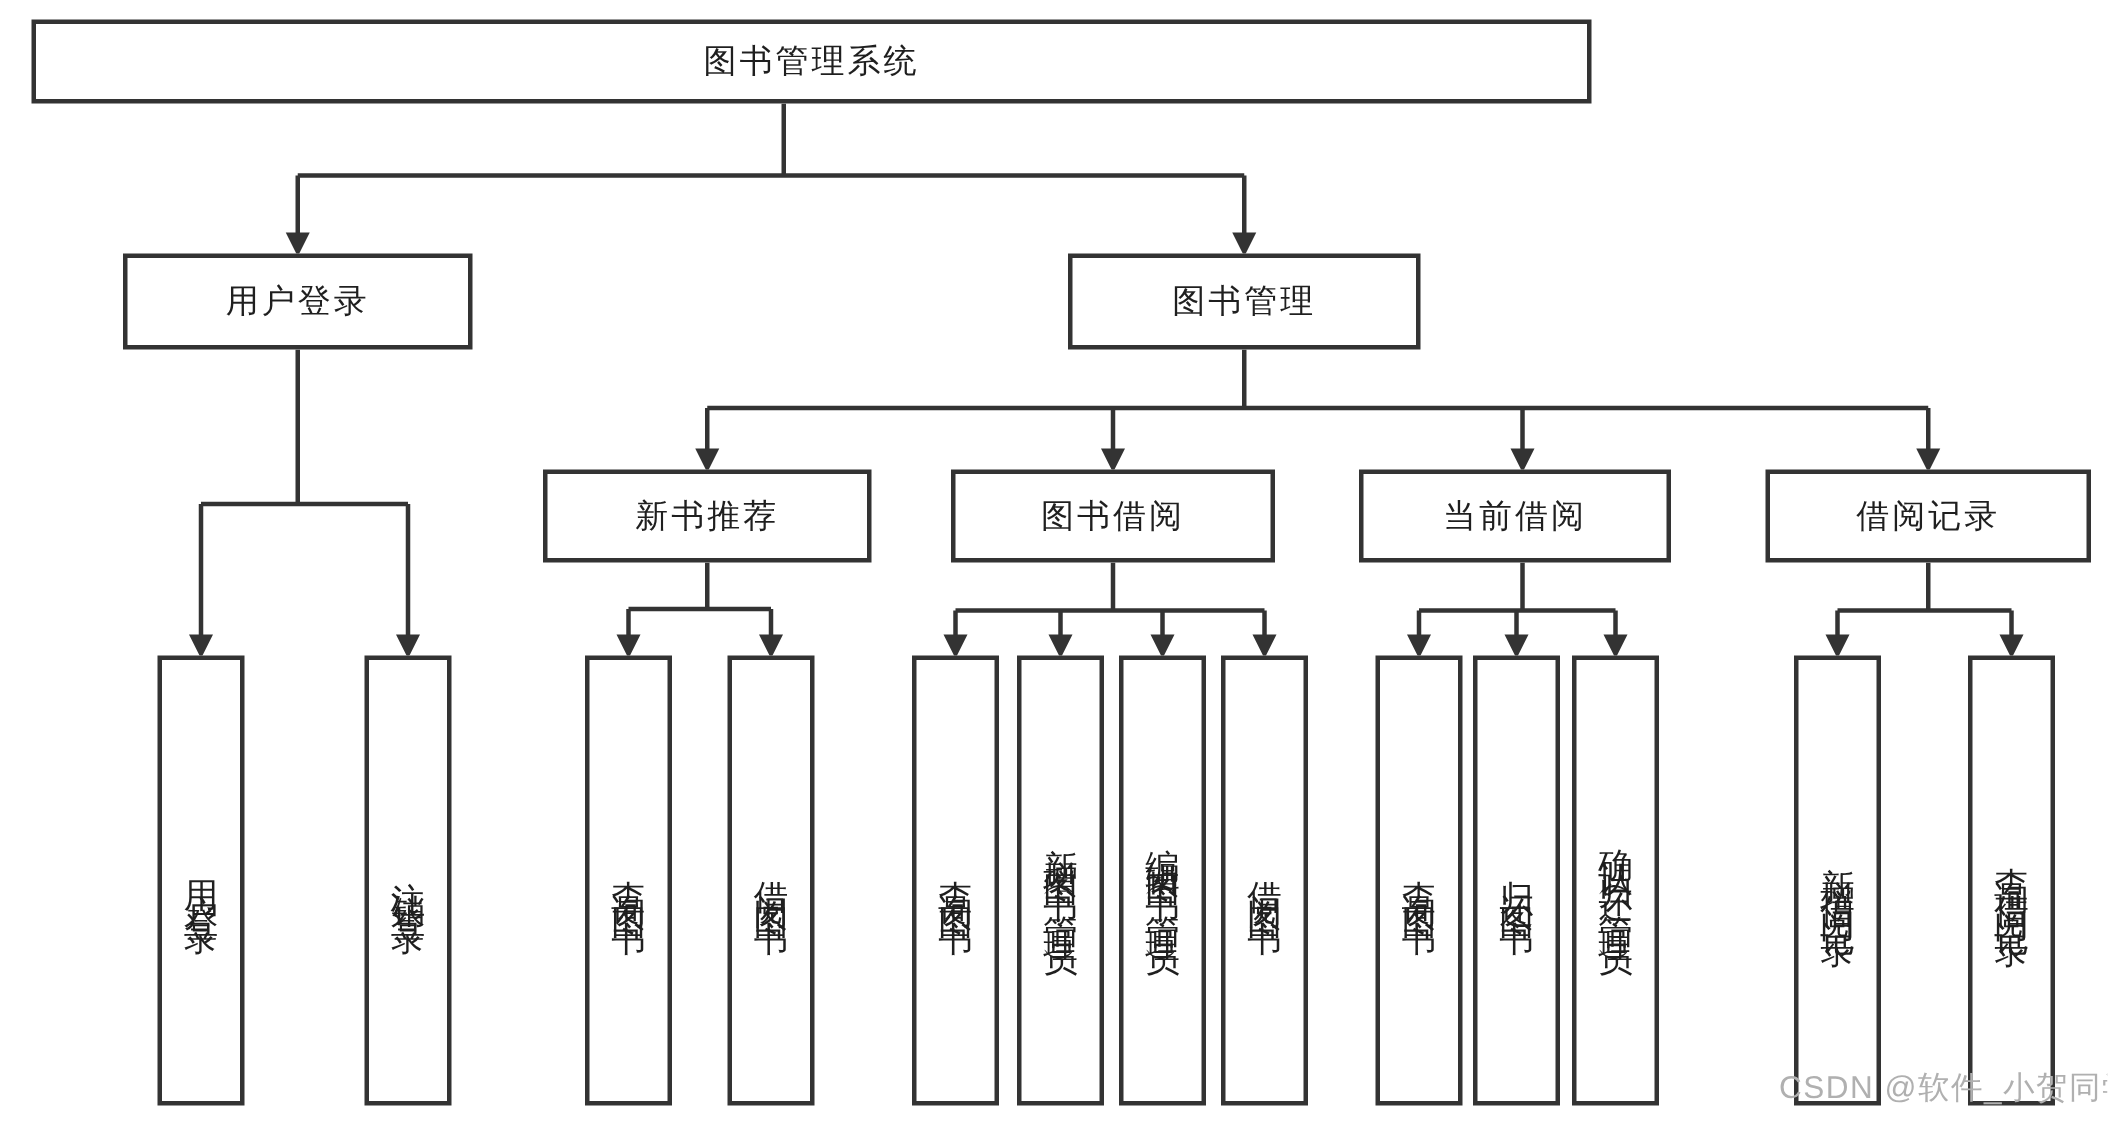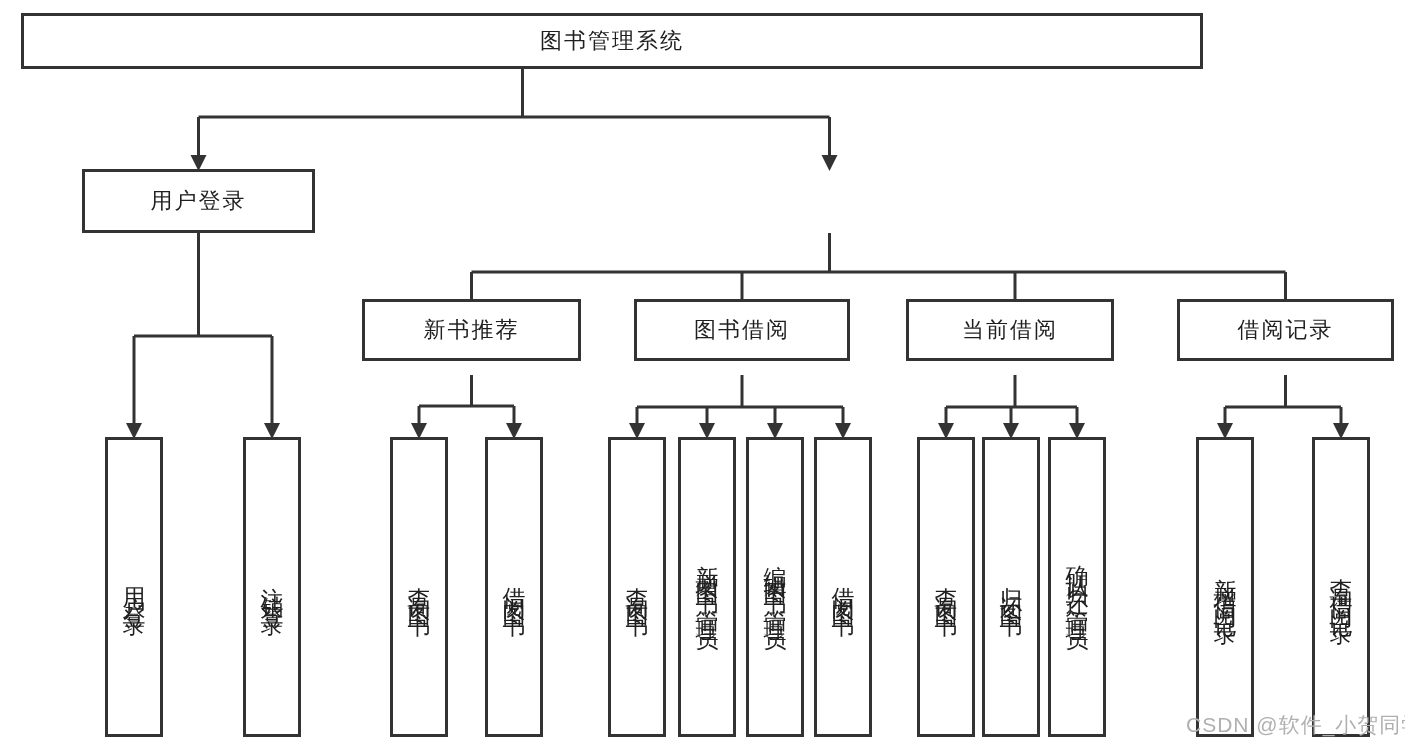--- a/index.html
+++ b/index.html
@@ -39,21 +39,21 @@
   .vtext{
     writing-mode:vertical-rl;
     text-orientation:mixed;
     font-size:23px;
     letter-spacing:9px;
     line-height:1;
     color:var(--text);
     white-space:nowrap;
   }
   .leaf{width:58px;top:437px;height:300px;}
-  .mid{top:299px;height:62px;}
+  .mid{top:313px;height:62px;}
   .lvl2{top:169px;height:64px;}
   #watermark{
     position:absolute;
     left:1186px;top:711px;
     font-size:21px;
     letter-spacing:1px;
     color:var(--watermark);
     z-index:5;
     white-space:nowrap;
   }
@@ -132,27 +132,30 @@
     <g>
       <line x1="1285.5" y1="375" x2="1285.5" y2="407"></line>
       <line x1="1225" y1="407" x2="1341" y2="407"></line>
       <line x1="1225" y1="407" x2="1225" y2="431"></line>
       <polygon points="1225,439 1217,423 1233,423"></polygon>
       <line x1="1341" y1="407" x2="1341" y2="431"></line>
       <polygon points="1341,439 1333,423 1349,423"></polygon>
     </g>
   </svg>
 
-  <div class="box" style="left:21px;top:13px;width:1182px;height:56px">
+  <div class="box" style="left:21px;top:13px;width:1040px;height:56px">
     <span class="htext">图书管理系统</span>
   </div>
 
   <div class="box lvl2" style="left:82px;width:233px">
     <span class="htext">用户登录</span>
   </div>
+  <div class="box lvl2" style="left:712px;width:235px">
+    <span class="htext">图书管理</span>
+  </div>
 
   <div class="box mid" style="left:362px;width:219px">
     <span class="htext">新书推荐</span>
   </div>
   <div class="box mid" style="left:634px;width:216px">
     <span class="htext">图书借阅</span>
   </div>
   <div class="box mid" style="left:906px;width:208px">
     <span class="htext">当前借阅</span>
   </div>

